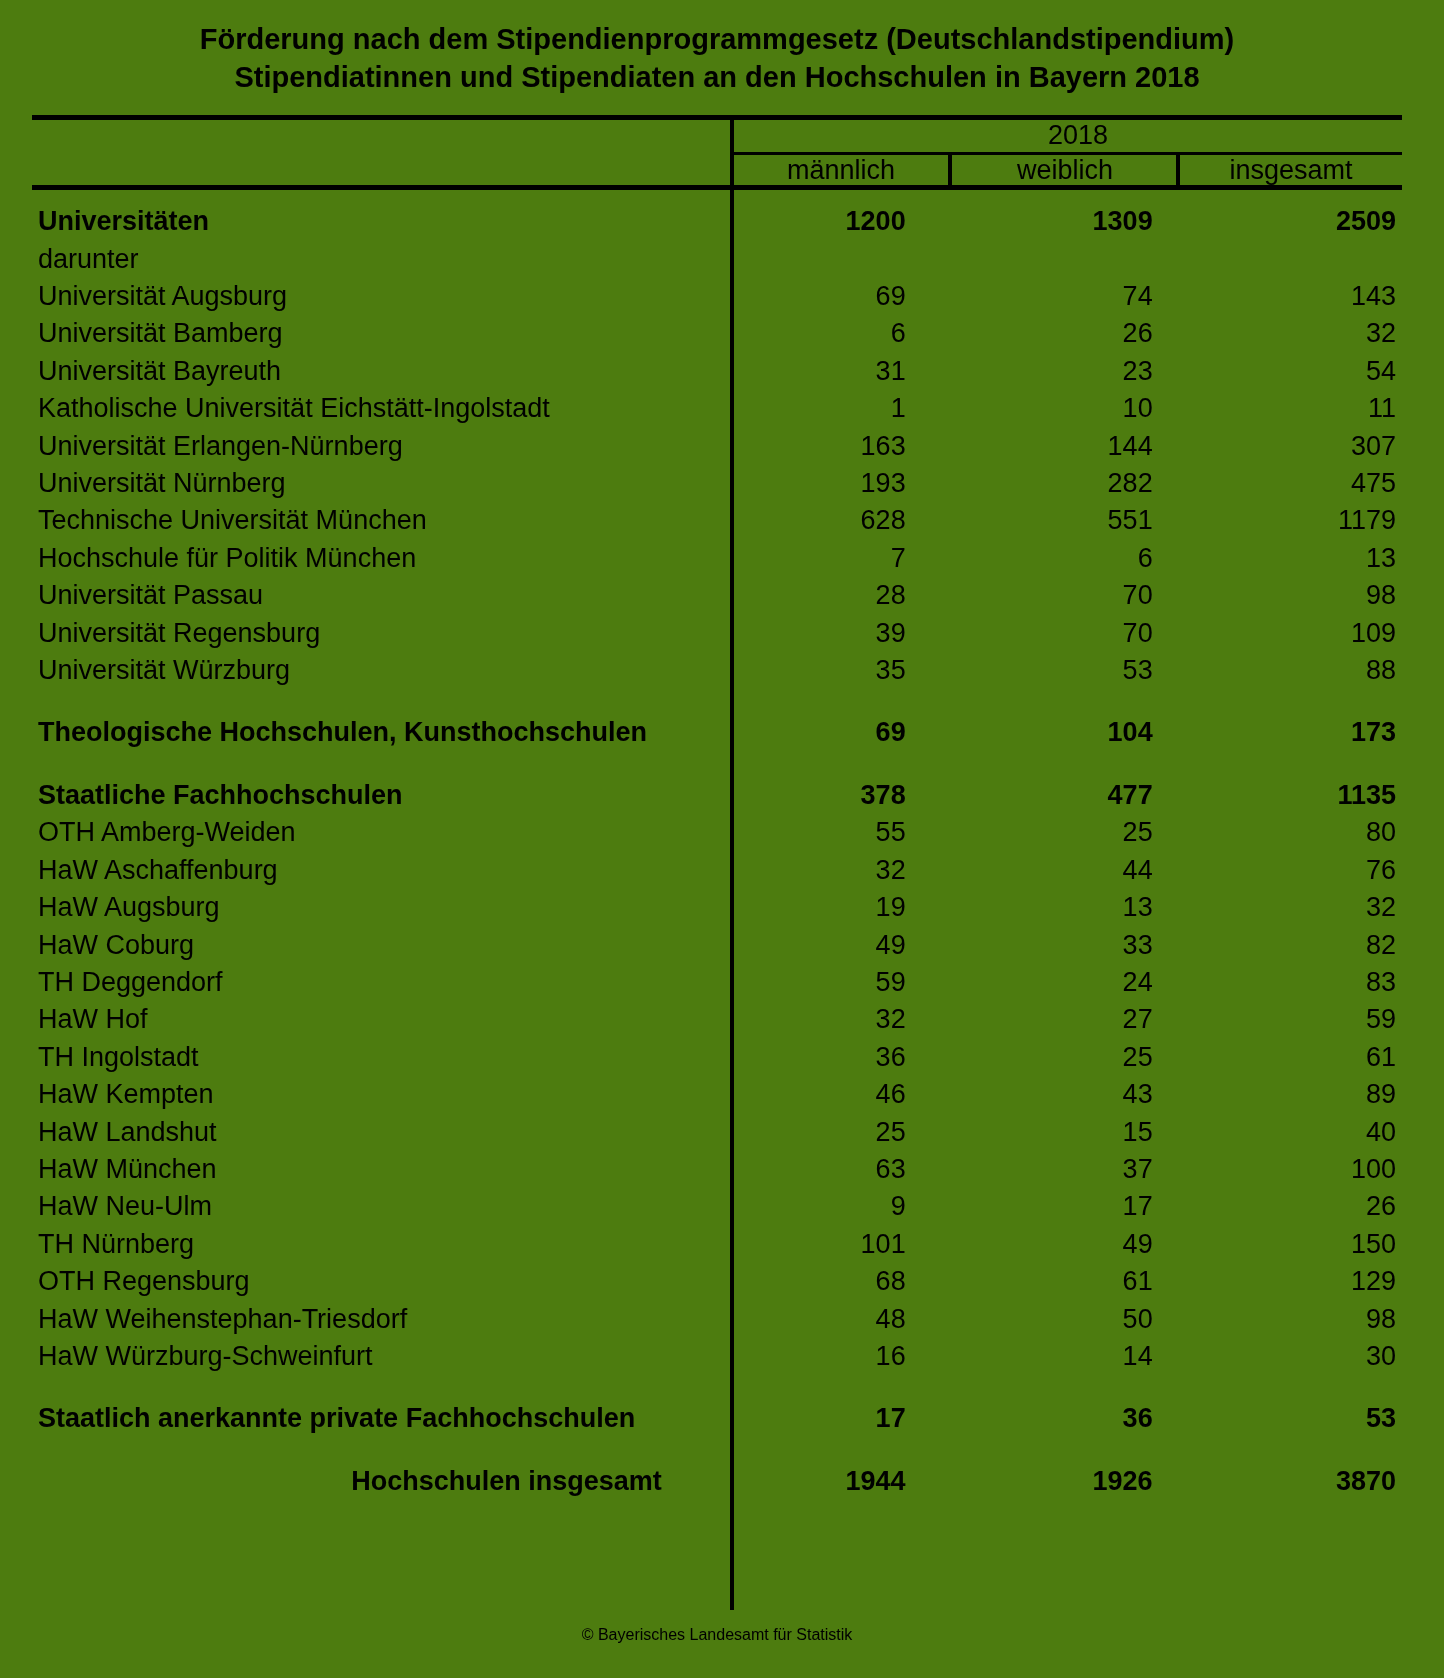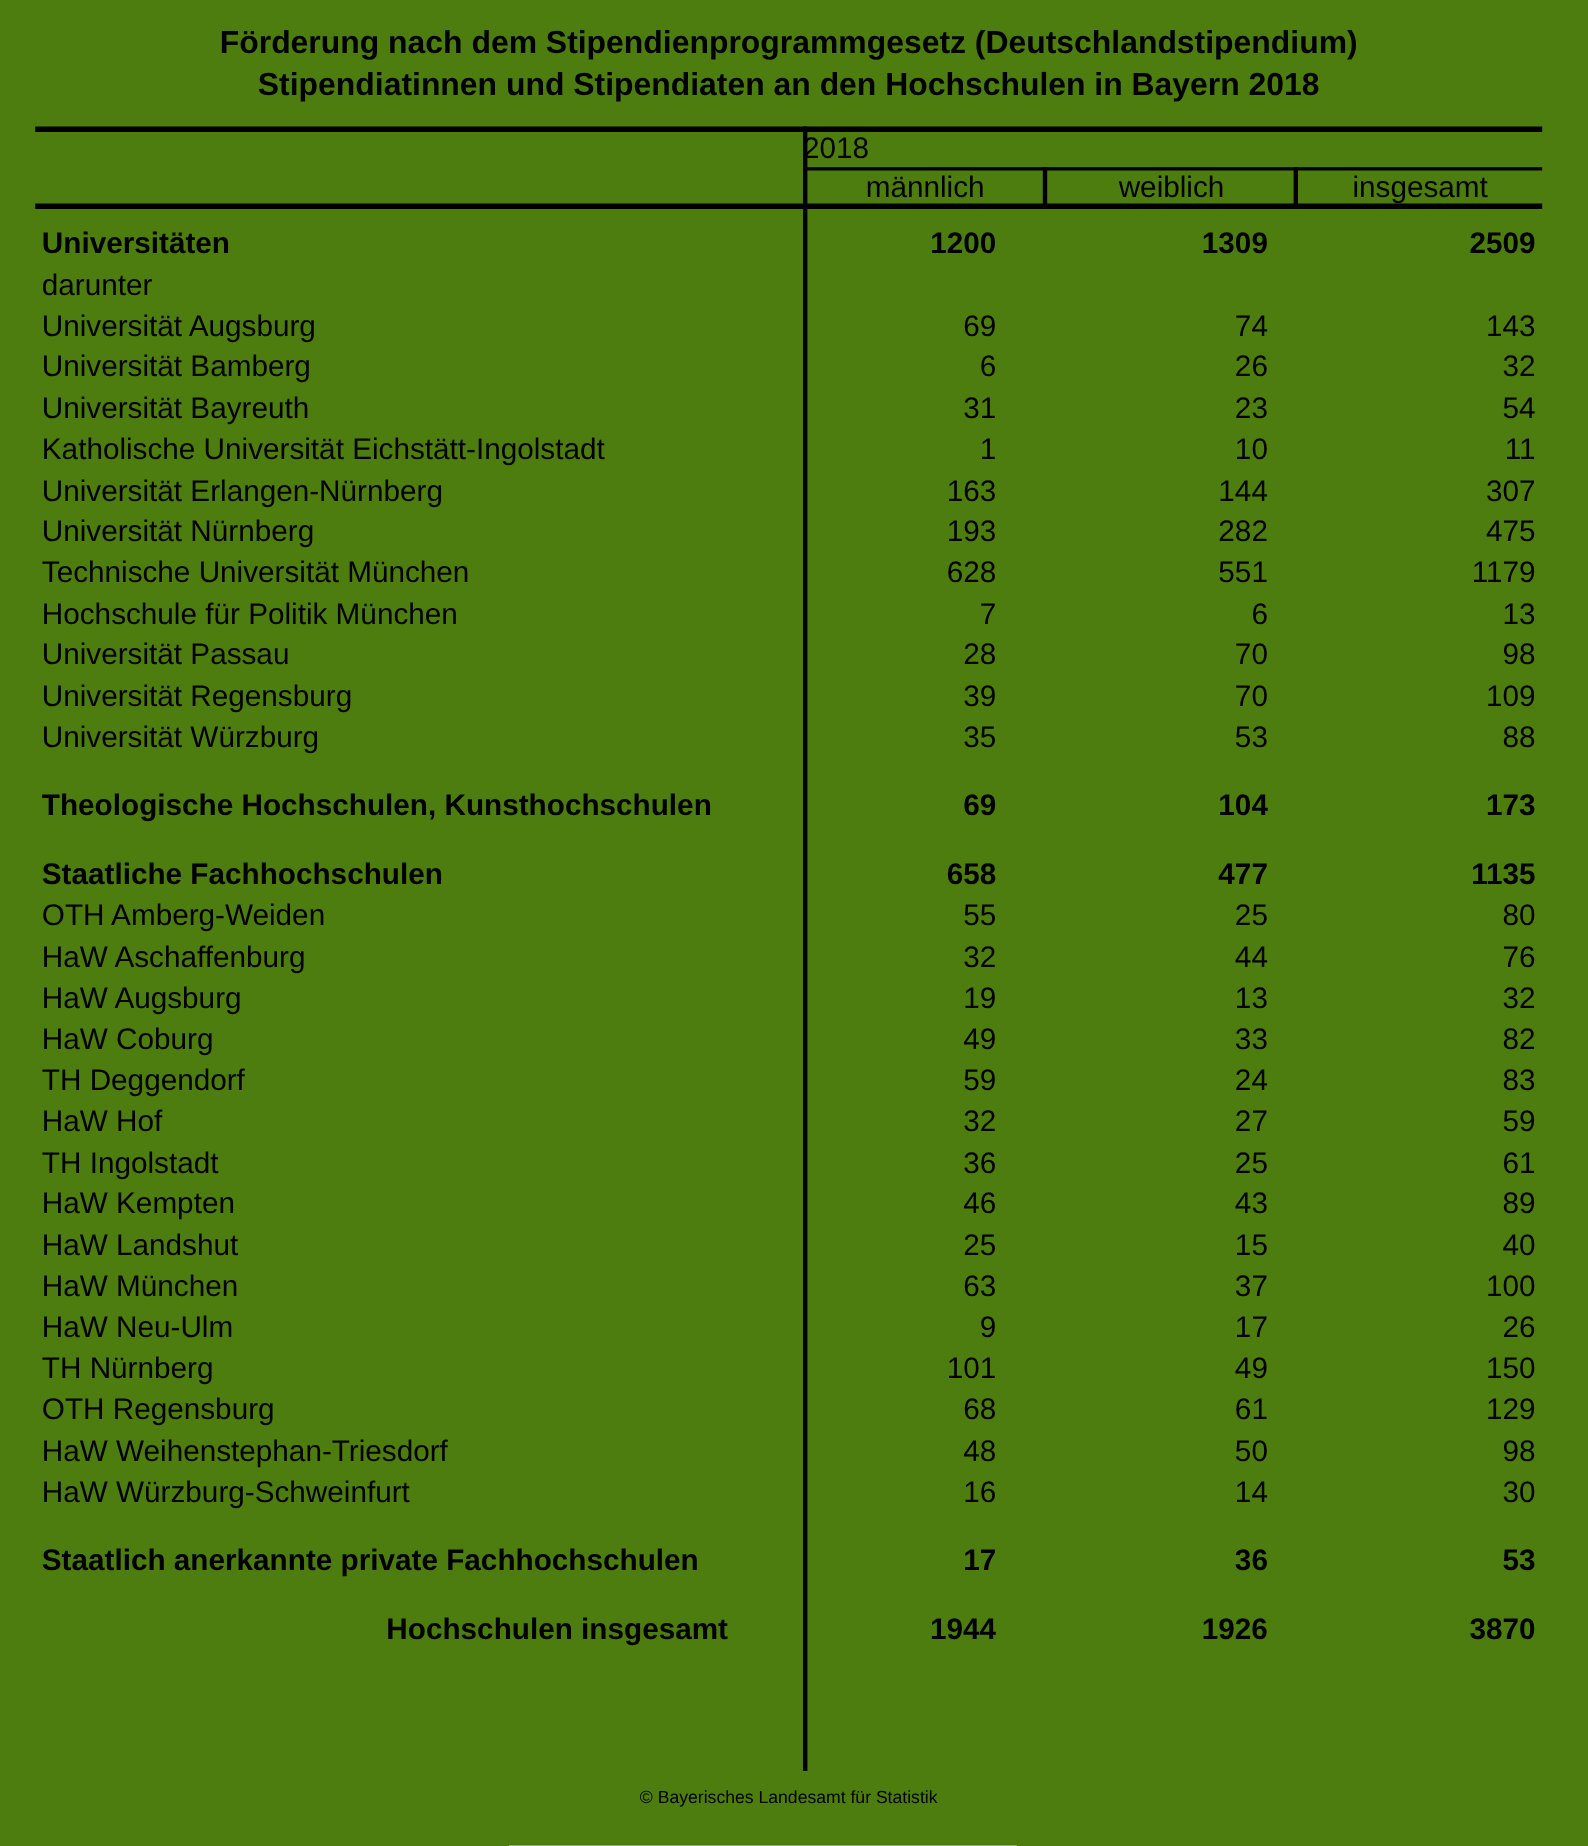--- a/index.html
+++ b/index.html
@@ -32,23 +32,24 @@
   .rule-head-mid   { left: 730px; top: 152px;  width: 672px;  height: 3px; }
   .rule-head-bot   { left: 32px;  top: 185px;  width: 1370px; height: 5px; }
   .rule-vert-main  { left: 730px; top: 115px;  width: 4px;    height: 1495px; }
   .rule-vert-sep1  { left: 948px; top: 152px;  width: 4px;    height: 38px; }
   .rule-vert-sep2  { left: 1176px;top: 152px;  width: 4px;    height: 38px; }
   
   .year-cell {
     position: absolute;
     left: 730px; top: 118px;
     width: 672px; height: 34px;
-    text-align: left;
+    text-align: center;
     font-size: 27px;
     line-height: 34px;
+    padding-left: 12px;
   }
   .col-cell {
     position: absolute;
     top: 155px; height: 30px;
     text-align: center;
     font-size: 27px;
     line-height: 30px;
   }
   .col-cell.c0 { left: 734px;  width: 214px; }
   .col-cell.c1 { left: 954px;  width: 222px; }
@@ -200,21 +201,21 @@
       <div class="spacer-row"></div>
       <div class="row bold">
     <div class="label">Theologische Hochschulen, Kunsthochschulen</div>
     <div class="num n0">69</div>
     <div class="num n1">104</div>
     <div class="num n2">173</div>
   </div>
       <div class="spacer-row"></div>
       <div class="row bold">
     <div class="label">Staatliche Fachhochschulen</div>
-    <div class="num n0">658</div>
+    <div class="num n0">378</div>
     <div class="num n1">477</div>
     <div class="num n2">1135</div>
   </div>
       <div class="row">
     <div class="label">OTH Amberg-Weiden</div>
     <div class="num n0">55</div>
     <div class="num n1">25</div>
     <div class="num n2">80</div>
   </div>
       <div class="row">

